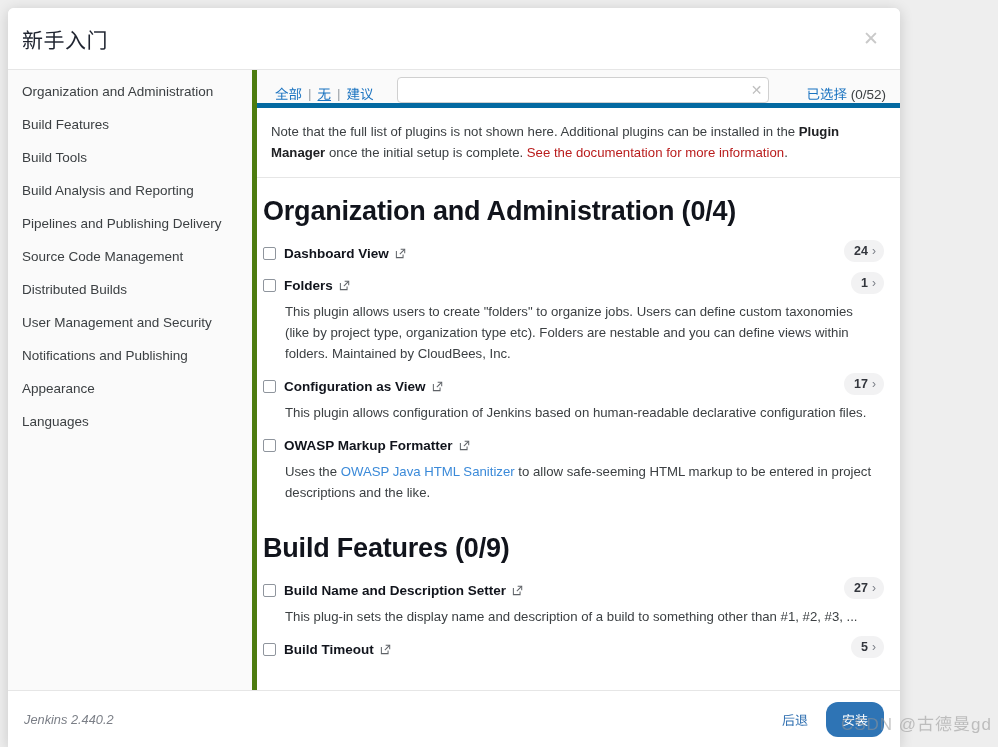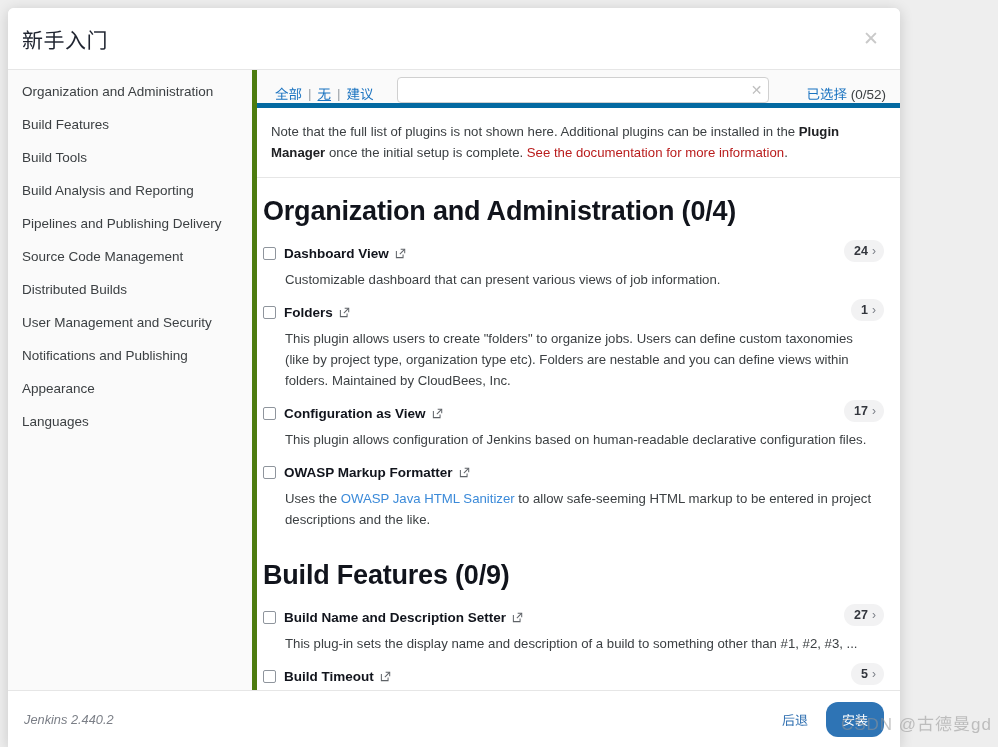--- a/index.html
+++ b/index.html
@@ -397,23 +397,20 @@
                     <path d="M1.5 3.2v7.3h7.3V7" fill="none" stroke="#5f6368" stroke-width="1.1"></path>
                     <path d="M6.2 1.4h4.4v4.4" fill="none" stroke="#5f6368" stroke-width="1.1"></path>
                     <path d="M10.4 1.6L5.3 6.7" stroke="#5f6368" stroke-width="1.1"></path>
                   </svg>
               </span>
               <span class="badge">
                 <span>24</span>
                 <span class="chev">›</span>
               </span>
             </div>
-            <div class="plugin-desc">
-              <span>Customizable dashboard that can present various views of job information.</span>
-            </div>
           </div>
 
           <div class="plugin-row">
             <div class="plugin-head">
               <span class="checkbox"></span>
               <span class="plugin-name">Folders</span>
               <span class="ext-link">
                 <svg width="11" height="11" viewBox="0 0 12 12">
                     <path d="M1.5 3.2v7.3h7.3V7" fill="none" stroke="#5f6368" stroke-width="1.1"></path>
                     <path d="M6.2 1.4h4.4v4.4" fill="none" stroke="#5f6368" stroke-width="1.1"></path>

